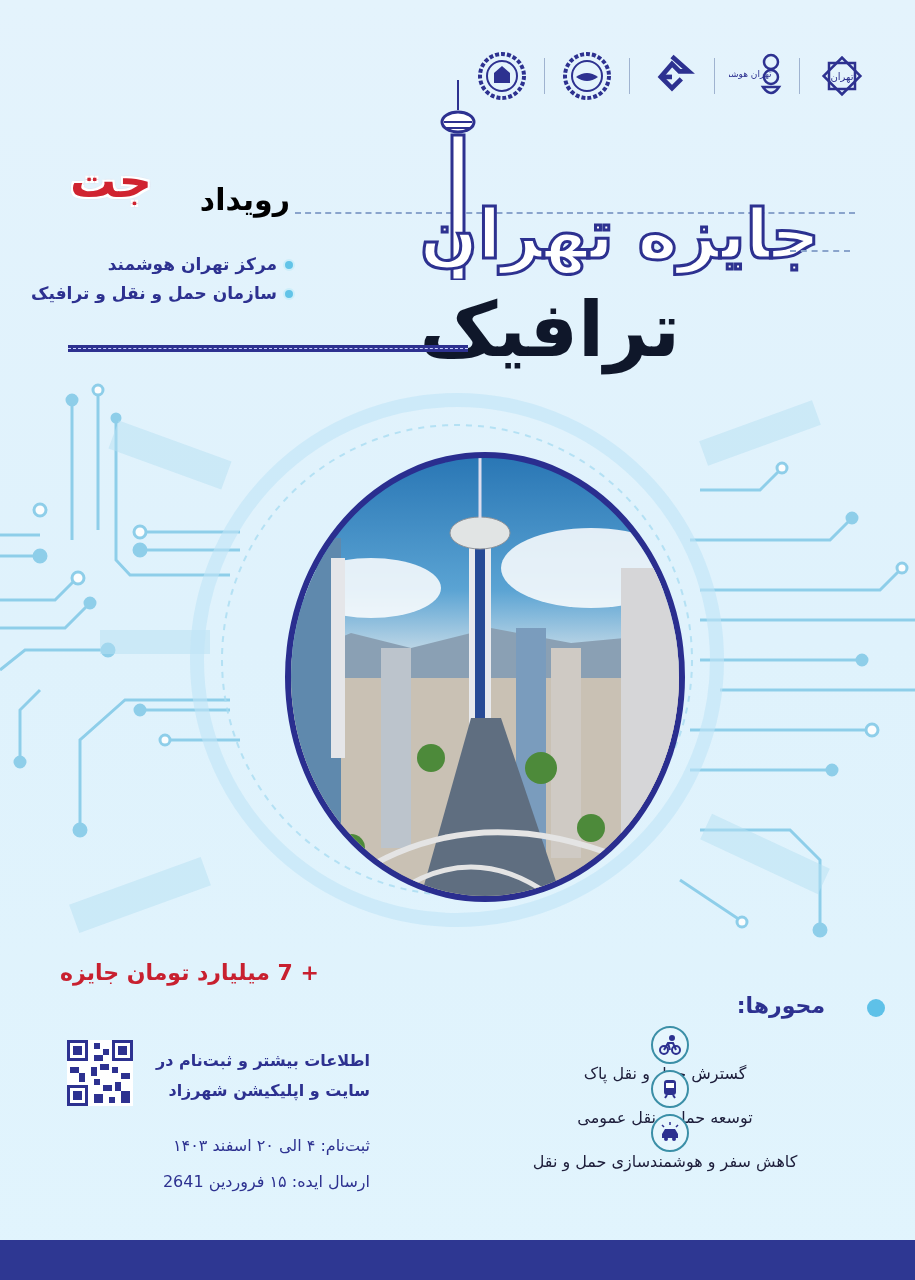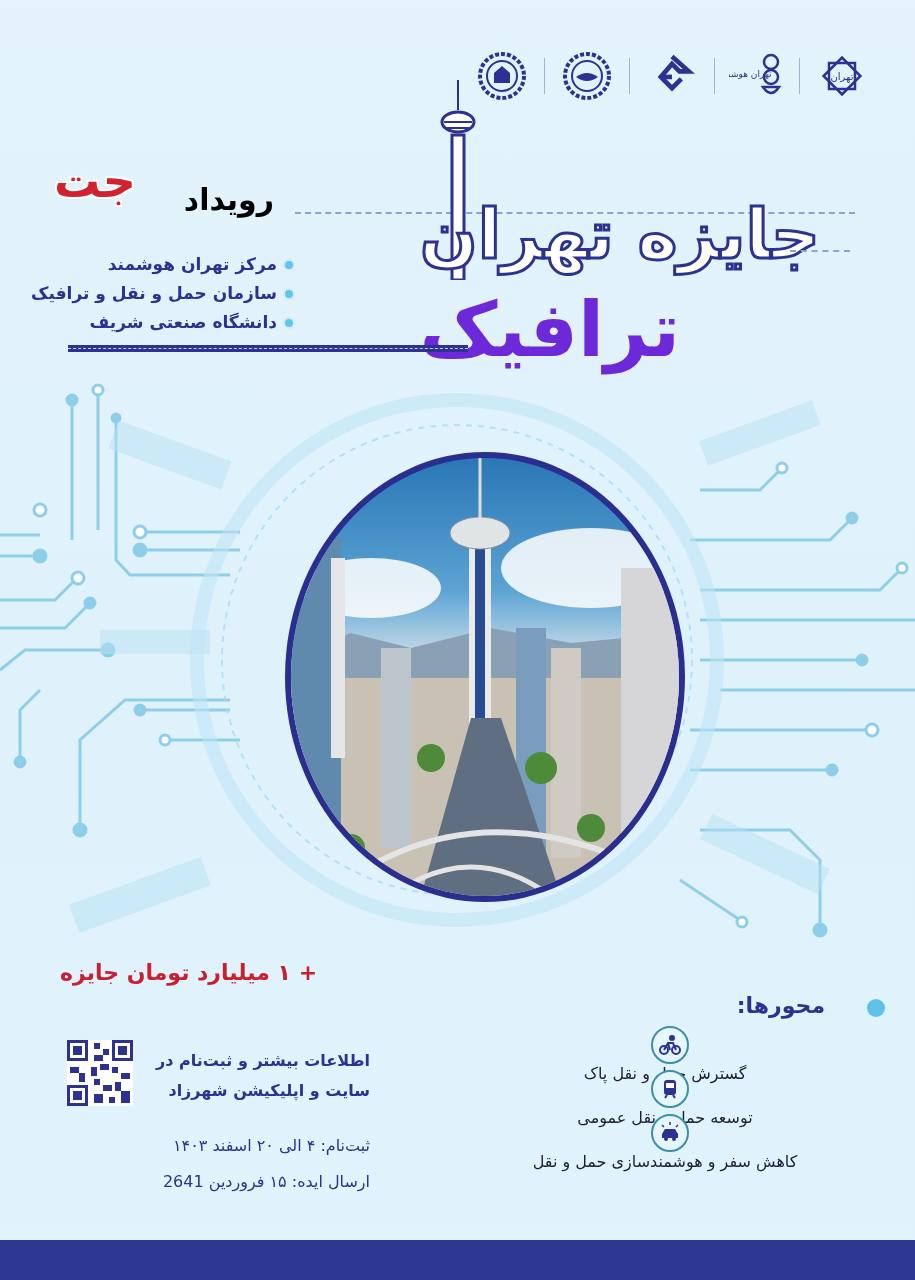--- a/index.html
+++ b/index.html
@@ -4,34 +4,34 @@
 <style>
   html, body { margin:0; padding:0; }
   body { width:915px; height:1280px; position:relative; overflow:hidden;
     background: linear-gradient(180deg,#e4f3fc 0%,#dff2fc 50%,#e1f4fd 100%);
     font-family:"DejaVu Sans", sans-serif; direction:rtl; }
   .abs { position:absolute; }
   .circuit { left:0; top:360px; width:915px; height:600px; }
   .logos { top:48px; right:45px; display:flex; flex-direction:row; align-items:center; gap:14px; direction:rtl; }
   .logo { width:56px; height:56px; display:flex; align-items:center; justify-content:center; }
   .logo-sep { width:1px; height:36px; background:#9fb3d0; }
-  .event { left:44px; top:150px; width:300px; height:70px; }
+  .event { left:60px; top:150px; width:300px; height:70px; }
   .event-word { position:absolute; right:70px; top:32px; color:#000000; font-size:30px; font-weight:bold; }
   .event-brand { position:absolute; left:10px; top:4px; color:#d0232f; font-size:46px; font-weight:bold;
     text-shadow: 2px 2px 0 #fff, -2px -2px 0 #fff, 2px -2px 0 #fff, -2px 2px 0 #fff, 0 0 3px #c8202f; }
   .event-dash { position:absolute; left:295px; top:212px; width:560px; border-top:2px dashed #8aa4cc; }
   .orgs { right:620px; top:250px; width:240px; text-align:right; }
   .org { color:#2d3190; font-size:17px; font-weight:bold; line-height:29px; white-space:nowrap; }
   .org .dot { display:inline-block; width:8px; height:8px; border-radius:50%; background:#62c4e8; border:2px solid #cdeefa; margin-left:6px; vertical-align:middle; }
   .orgs-bar { left:68px; top:345px; width:400px; height:7px; background:#2d3190; }
   .orgs-bar::after { content:""; position:absolute; left:0; right:0; top:3px; border-top:1px dashed #c9d1ff; }
   .title { left:380px; top:80px; width:480px; height:300px; }
   .t-line1 { position:absolute; right:40px; top:115px; font-size:68px; font-weight:bold; color:#fff;
     -webkit-text-stroke:3px #2d3190; white-space:nowrap; letter-spacing:2px; }
-  .t-line2 { position:absolute; right:180px; top:205px; font-size:76px; font-weight:bold; color:#6d28d9; white-space:nowrap; }
+  .t-line2 { position:absolute; right:180px; top:205px; font-size:76px; font-weight:bold; color:#0f172a; white-space:nowrap; }
   .t-dash { position:absolute; left:790px; top:250px; width:60px; border-top:2px dashed #8aa4cc; }
   .photo { left:285px; top:452px; width:400px; height:450px; border-radius:50%; overflow:hidden;
     border:6px solid #2a2e8f; box-sizing:border-box;
     background: linear-gradient(180deg,#2a77b5 0%,#5aa3d3 30%,#dbe6ec 48%,#c6cdd1 60%,#a9aeb0 75%,#7d8a90 100%); }
   .prize { left:60px; top:960px; color:#c8202f; font-size:22px; font-weight:bold; white-space:nowrap; }
   .qr { left:67px; top:1040px; width:66px; height:66px; background:#fff; }
   .info { right:545px; top:1046px; color:#2d3190; font-size:16px; font-weight:bold; line-height:30px; text-align:right; white-space:nowrap; }
   .dates { right:545px; top:1128px; color:#2d3190; font-size:16px; font-weight:normal; line-height:36px; text-align:right; white-space:nowrap; }
   .axes { right:70px; top:960px; width:360px; text-align:right;margin-top:33px; }
   .axes-title { color:#2d3190; font-size:22px; font-weight:bold; margin-right:20px; margin-bottom:8px; }
@@ -164,21 +164,20 @@
     <rect x="14" y="55" width="12" height="145" fill="#fff" stroke="#2d3190" stroke-width="3"></rect>
   </svg>
   <div class="t-line1">جایزه تهران</div>
   <div class="t-line2">ترافیک</div>
 </div>
 <div class="abs t-dash"></div>
 
 <div class="abs orgs">
   <div class="org"><span class="dot"></span><span>مرکز تهران هوشمند</span></div>
   <div class="org"><span class="dot"></span><span>سازمان حمل و نقل و ترافیک</span></div>
-  <div class="org"><span class="dot"></span><span>دانشگاه صنعتی شریف</span></div>
 </div>
 <div class="abs orgs-bar"></div>
 
 <div class="abs photo">
   <svg width="388" height="438" viewBox="0 0 388 438">
     <g fill="#fff" opacity="0.85">
         <ellipse cx="80" cy="130" rx="70" ry="30"></ellipse>
         <ellipse cx="300" cy="110" rx="90" ry="40"></ellipse>
       </g>
     <path d="M0 200 L60 175 L120 190 L200 170 L280 185 L388 175 V230 H0 Z" fill="#8aa0b4"></path>
@@ -198,21 +197,21 @@
     <path d="M100 438 Q180 380 260 438" stroke="#e4e4e4" stroke-width="5" fill="none"></path>
     <g fill="#4d8a3a">
         <circle cx="140" cy="300" r="14"></circle>
         <circle cx="250" cy="310" r="16"></circle>
         <circle cx="300" cy="370" r="14"></circle>
         <circle cx="60" cy="390" r="14"></circle>
       </g>
   </svg>
 </div>
 
-<div class="abs prize">+ ۱ میلیارد تومان جایزه</div>
+<div class="abs prize">+ 7 میلیارد تومان جایزه</div>
 
 <div class="abs qr">
   <svg width="66" height="66" viewBox="0 0 22 22">
     <g fill="#2d3190">
       <rect x="0" y="0" width="7" height="7"></rect>
         <rect x="15" y="0" width="7" height="7"></rect>
         <rect x="0" y="15" width="7" height="7"></rect>
       <rect x="9" y="1" width="2" height="2"></rect>
         <rect x="12" y="3" width="2" height="2"></rect>
         <rect x="9" y="5" width="3" height="2"></rect>

